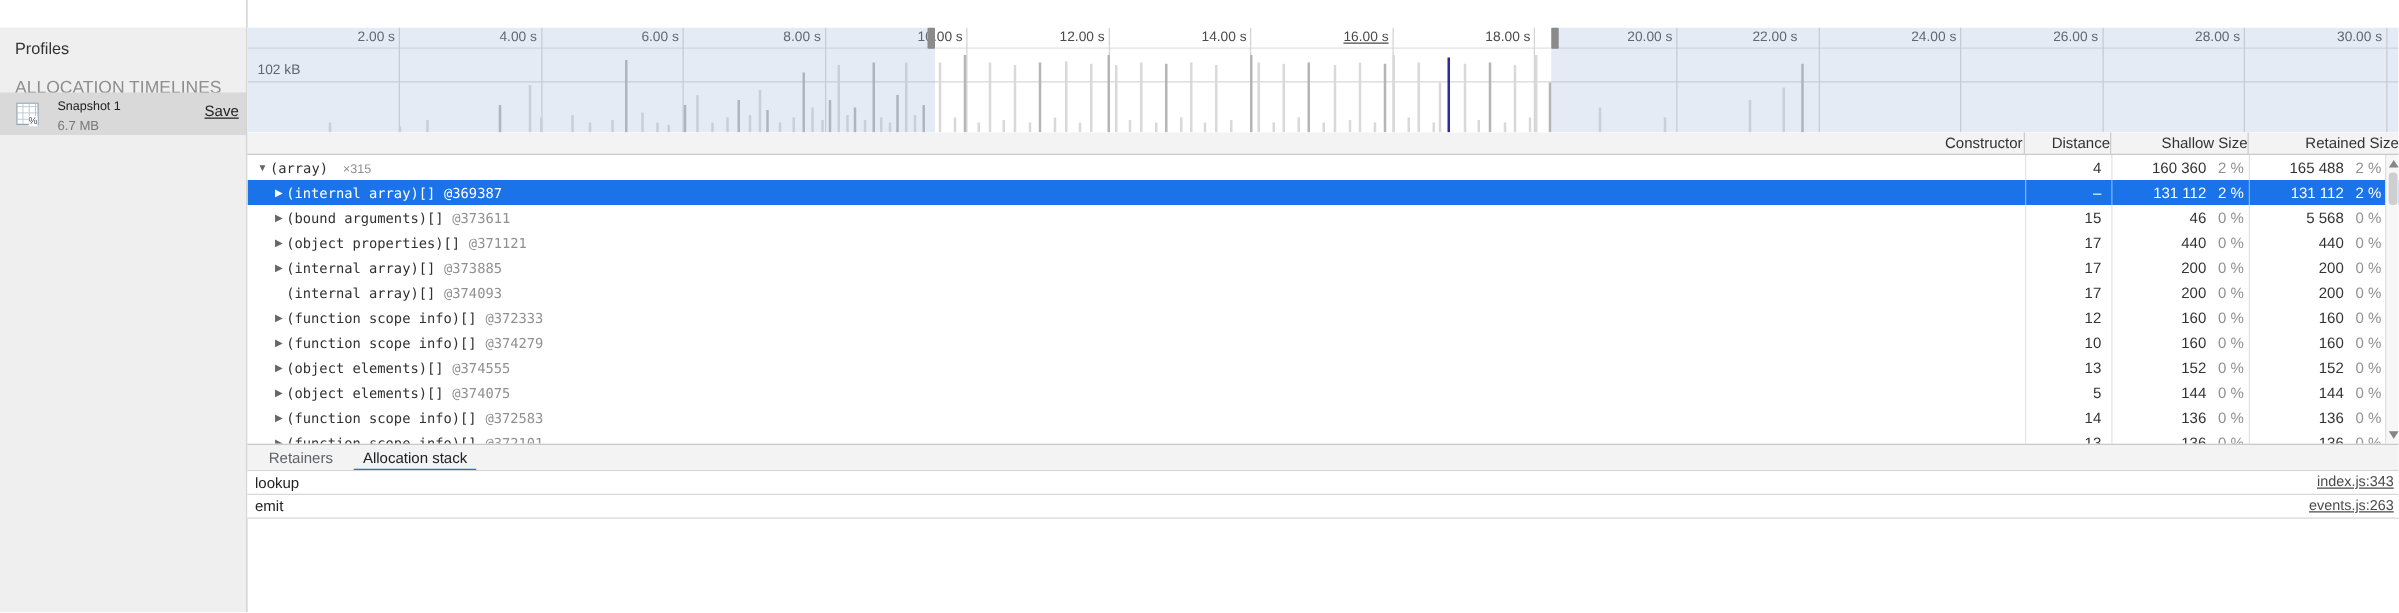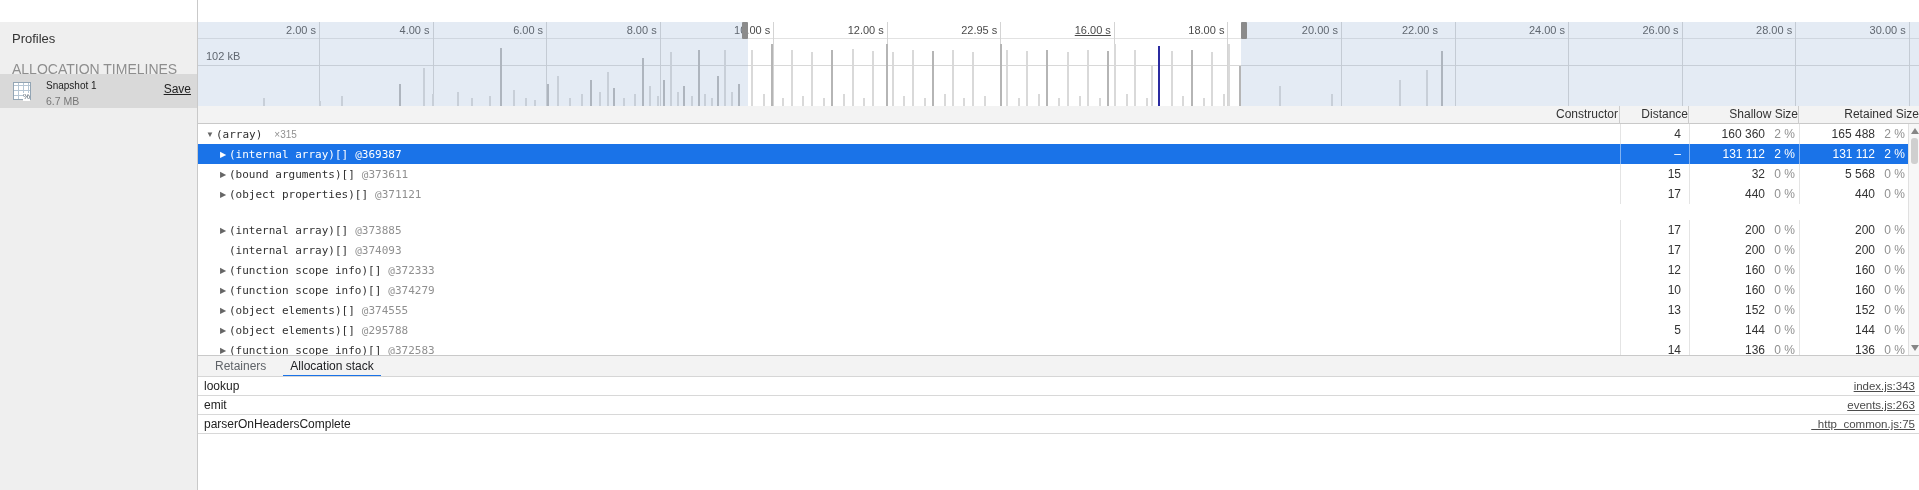--- a/index.html
+++ b/index.html
@@ -120,21 +120,21 @@
       <div class="tick-label" style="left: 234.55px;">4.00 s</div>
       <div class="gridline" style="left: 348.1px;"></div>
       <div class="tick-label" style="left: 348.1px;">6.00 s</div>
       <div class="gridline" style="left: 461.65px;"></div>
       <div class="tick-label" style="left: 461.65px;">8.00 s</div>
       <div class="gridline" style="left: 575.2px;"></div>
       <div class="tick-label" style="left: 575.2px;">10.00 s</div>
       <div class="gridline" style="left: 688.75px;"></div>
       <div class="tick-label" style="left: 688.75px;">12.00 s</div>
       <div class="gridline" style="left: 802.3px;"></div>
-      <div class="tick-label" style="left: 802.3px;">22.95 s</div>
+      <div class="tick-label" style="left: 802.3px;">14.00 s</div>
       <div class="gridline" style="left: 915.85px;"></div>
       <div class="tick-label" style="left: 915.85px; text-decoration: underline;">16.00 s</div>
       <div class="gridline" style="left: 1029.4px;"></div>
       <div class="tick-label" style="left: 1029.4px;">18.00 s</div>
       <div class="gridline" style="left: 1142.95px;"></div>
       <div class="tick-label" style="left: 1142.95px;">20.00 s</div>
       <div class="gridline" style="left: 1256.5px;"></div>
       <div class="tick-label" style="left: 1243px;">22.00 s</div>
       <div class="gridline" style="left: 1370.05px;"></div>
       <div class="tick-label" style="left: 1370.05px;">24.00 s</div>
@@ -268,36 +268,36 @@
         </div><div class="cell shal">
           <span class="val">131 112</span>
           <span class="pct">2 %</span>
         </div><div class="cell ret">
           <span class="val">131 112</span>
           <span class="pct">2 %</span>
         </div></div>
       <div class="row" style="padding-left: 19px;"><span class="exp">▶</span><span class="cname">(bound arguments)[]</span><span class="oid">@373611</span><div class="cell dist">
           <span class="val">15</span>
         </div><div class="cell shal">
-          <span class="val">32</span>
+          <span class="val">46</span>
           <span class="pct">0 %</span>
         </div><div class="cell ret">
           <span class="val">5 568</span>
           <span class="pct">0 %</span>
         </div></div>
       <div class="row" style="padding-left: 19px;"><span class="exp">▶</span><span class="cname">(object properties)[]</span><span class="oid">@371121</span><div class="cell dist">
           <span class="val">17</span>
         </div><div class="cell shal">
           <span class="val">440</span>
           <span class="pct">0 %</span>
         </div><div class="cell ret">
           <span class="val">440</span>
           <span class="pct">0 %</span>
         </div></div>
-      <div class="row" style="padding-left: 19px; margin-top: 16px;"><span class="exp">▶</span><span class="cname">(internal array)[]</span><span class="oid">@373885</span><div class="cell dist">
+      <div class="row" style="padding-left: 19px;"><span class="exp">▶</span><span class="cname">(internal array)[]</span><span class="oid">@373885</span><div class="cell dist">
           <span class="val">17</span>
         </div><div class="cell shal">
           <span class="val">200</span>
           <span class="pct">0 %</span>
         </div><div class="cell ret">
           <span class="val">200</span>
           <span class="pct">0 %</span>
         </div></div>
       <div class="row" style="padding-left: 19px;"><span class="exp"></span><span class="cname">(internal array)[]</span><span class="oid">@374093</span><div class="cell dist">
           <span class="val">17</span>
@@ -328,21 +328,21 @@
         </div></div>
       <div class="row" style="padding-left: 19px;"><span class="exp">▶</span><span class="cname">(object elements)[]</span><span class="oid">@374555</span><div class="cell dist">
           <span class="val">13</span>
         </div><div class="cell shal">
           <span class="val">152</span>
           <span class="pct">0 %</span>
         </div><div class="cell ret">
           <span class="val">152</span>
           <span class="pct">0 %</span>
         </div></div>
-      <div class="row" style="padding-left: 19px;"><span class="exp">▶</span><span class="cname">(object elements)[]</span><span class="oid">@295788</span><div class="cell dist">
+      <div class="row" style="padding-left: 19px;"><span class="exp">▶</span><span class="cname">(object elements)[]</span><span class="oid">@374075</span><div class="cell dist">
           <span class="val">5</span>
         </div><div class="cell shal">
           <span class="val">144</span>
           <span class="pct">0 %</span>
         </div><div class="cell ret">
           <span class="val">144</span>
           <span class="pct">0 %</span>
         </div></div>
       <div class="row" style="padding-left: 19px;"><span class="exp">▶</span><span class="cname">(function scope info)[]</span><span class="oid">@372583</span><div class="cell dist">
           <span class="val">14</span>
@@ -373,19 +373,15 @@
   <div id="tabbar" class="abs"><div class="tab">Retainers</div><div class="tab active">Allocation stack</div></div>
   <div id="frames" class="abs">
       <div class="frame">
         <span class="fn">lookup</span>
         <a>index.js:343</a>
       </div>
       <div class="frame">
         <span class="fn">emit</span>
         <a>events.js:263</a>
       </div>
-      <div class="frame">
-        <span class="fn">parserOnHeadersComplete</span>
-        <a>_http_common.js:75</a>
-      </div>
     </div>
 
 </div>
 
 </body></html>

